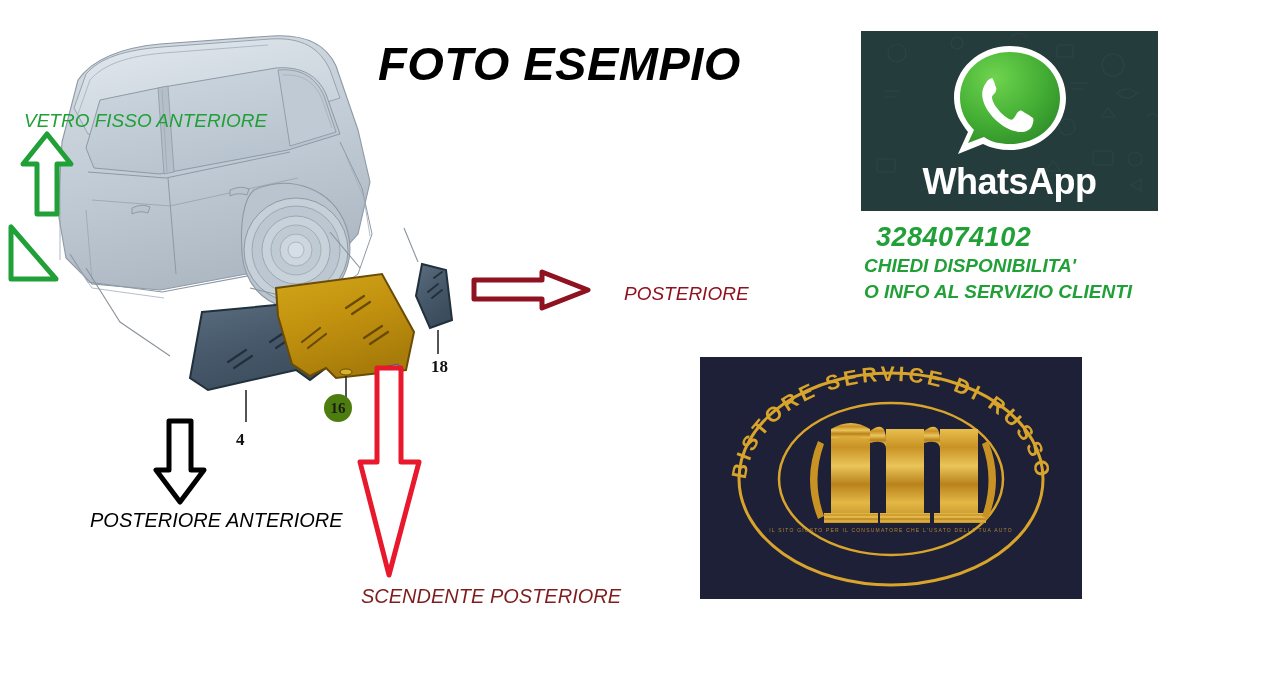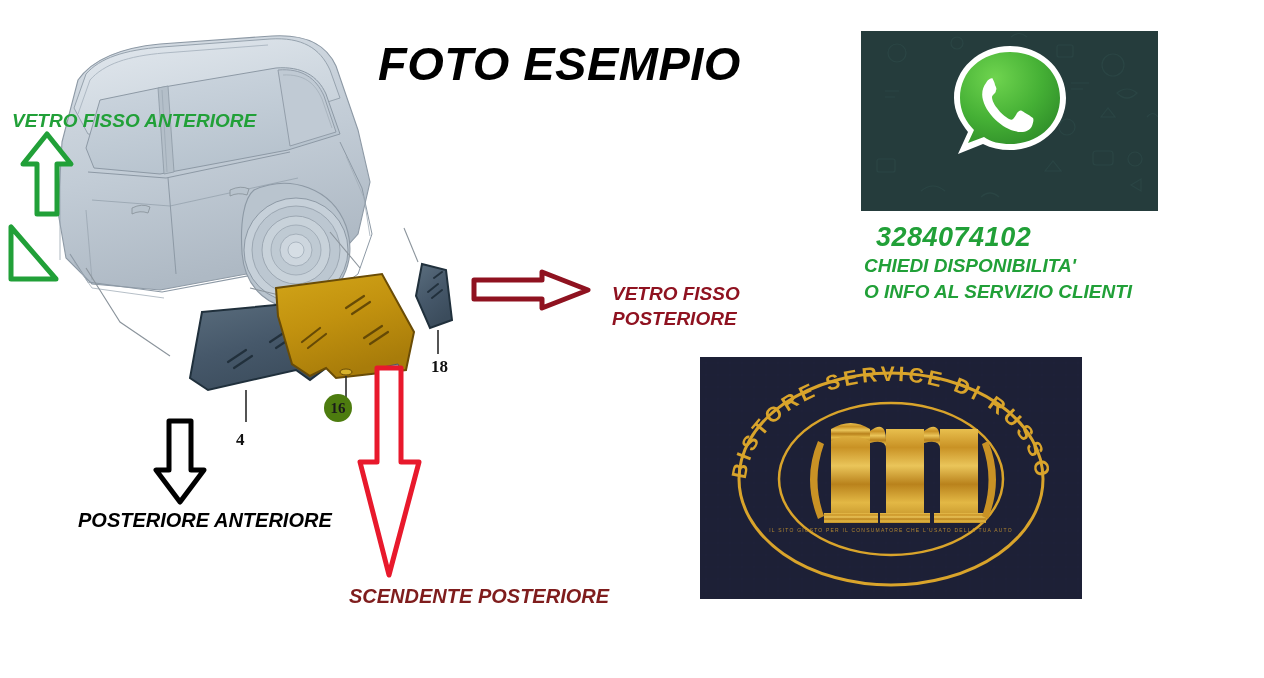--- a/index.html
+++ b/index.html
@@ -36,22 +36,22 @@
   .badge16{
     position:absolute;left:324px;top:394px;width:28px;height:28px;
     border-radius:50%;background:#4d7c0f;
     display:flex;align-items:center;justify-content:center;
     font-size:15px;font-weight:bold;color:#1a1a1a;
     font-family:"Liberation Serif", serif;
   }
 
   
   .anno{
-    position:absolute;font-weight:bold;font-style:italic;
-    font-family:"Liberation Sans", sans-serif;white-space:nowrap;
+    position:absolute;font-weight:normal;font-style:italic;
+    font-family:"Liberation Sans", sans-serif;white-space:nowrap;margin-left:12px;
   }
   .anno-vfa{left:12px;top:110px;font-size:19px;color:#21a038;}
   .anno-vfp{left:612px;top:281px;font-size:19px;color:#8f1220;line-height:25px;white-space:normal;width:190px;}
   .anno-sa{left:78px;top:509px;font-size:20px;color:#000000;}
   .anno-sp{left:349px;top:585px;font-size:20px;color:#7f1d1d;}
 
   
   .arrow{position:absolute;}
   .ar-green-up{left:18px;top:130px;}
   .ar-green-tri{left:4px;top:222px;}
@@ -269,21 +269,20 @@
 
   <div class="arrow ar-maroon-right">
     <svg width="122" height="44" viewBox="0 0 122 44" xmlns="http://www.w3.org/2000/svg">
       <path d="M4,12 L72,12 L72,4 L118,22 L72,40 L72,31 L4,31 Z" fill="#ffffff" stroke="#8f1220" stroke-width="5" stroke-linejoin="round"></path>
     </svg>
   </div>
 
   <div class="anno anno-vfa">VETRO FISSO ANTERIORE</div>
 
   <div class="anno anno-vfp">
-    <div>VETRO FISSO</div>
     <div>POSTERIORE</div>
   </div>
 
   <div class="anno anno-sa">POSTERIORE ANTERIORE</div>
 
   <div class="anno anno-sp">SCENDENTE POSTERIORE</div>
 
   <div class="wa-panel">
     <svg class="wa-doodle" width="297" height="180" viewBox="0 0 297 180" xmlns="http://www.w3.org/2000/svg">
       <g stroke="#31504e" stroke-width="1.2" fill="none" opacity="0.9">
@@ -326,20 +325,21 @@
                  C18,82 12,71 12,58 C12,31 34,12 62,12 Z" fill="url(#wg)"></path>
         <path d="M46,38 c-3,0 -6,1 -8,5 c-3,4 -5,10 -3,17 c2,8 8,16 15,22
                  c8,7 17,10 23,10 c5,0 9,-2 11,-6 c1,-3 2,-6 1,-8
                  c-1,-1 -9,-6 -11,-7 c-2,-1 -3,0 -5,2 c-1,2 -3,5 -4,6
                  c-1,1 -2,1 -4,0 c-3,-2 -8,-5 -12,-11 c-4,-5 -5,-9 -5,-11
                  c0,-1 1,-2 2,-3 c1,-1 2,-2 2,-4 c1,-1 0,-3 -1,-5
                  c0,-2 -2,-6 -3,-7 Z" fill="#ffffff"></path>
       </svg>
     </div>
 
+    <div class="wa-word">WhatsApp</div>
   </div>
 
   <div class="contact">
     <div class="phone">3284074102</div>
     <div class="cline">CHIEDI DISPONIBILITA'</div>
     <div class="cline">O INFO AL SERVIZIO CLIENTI</div>
   </div>
 
   <div class="brand-panel">
     <svg class="brand-noise" width="382" height="242" viewBox="0 0 382 242" xmlns="http://www.w3.org/2000/svg">

